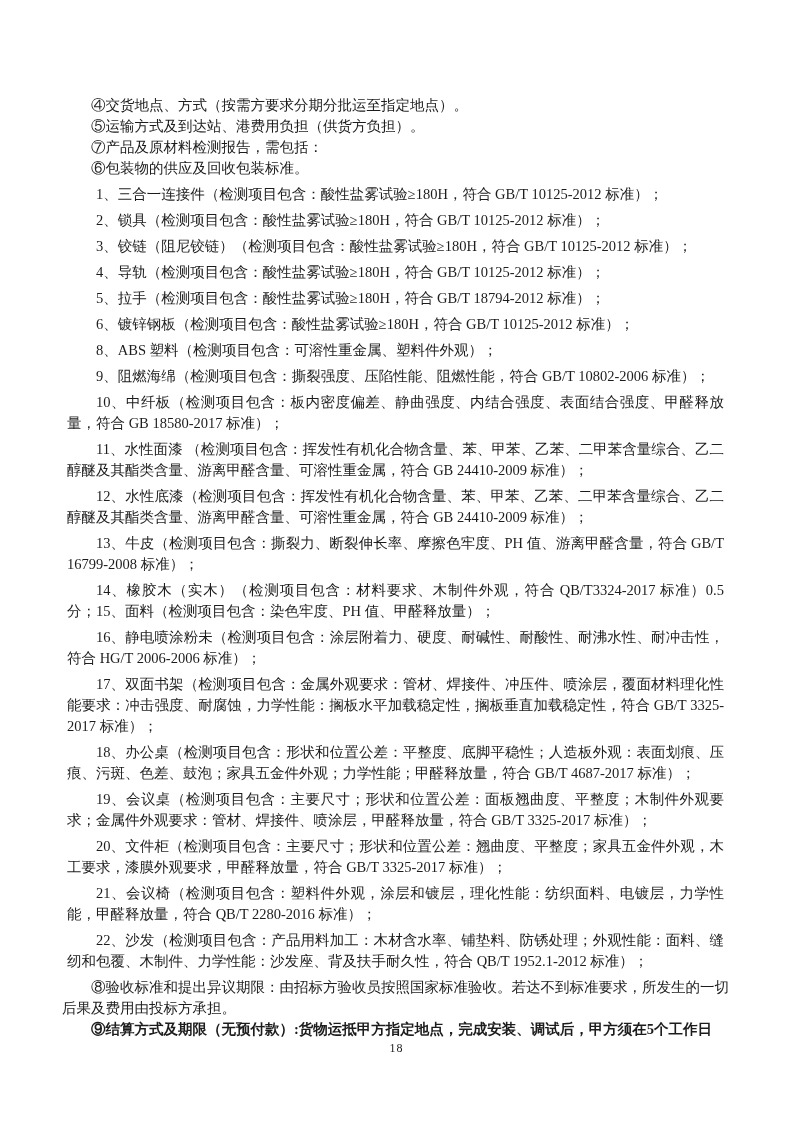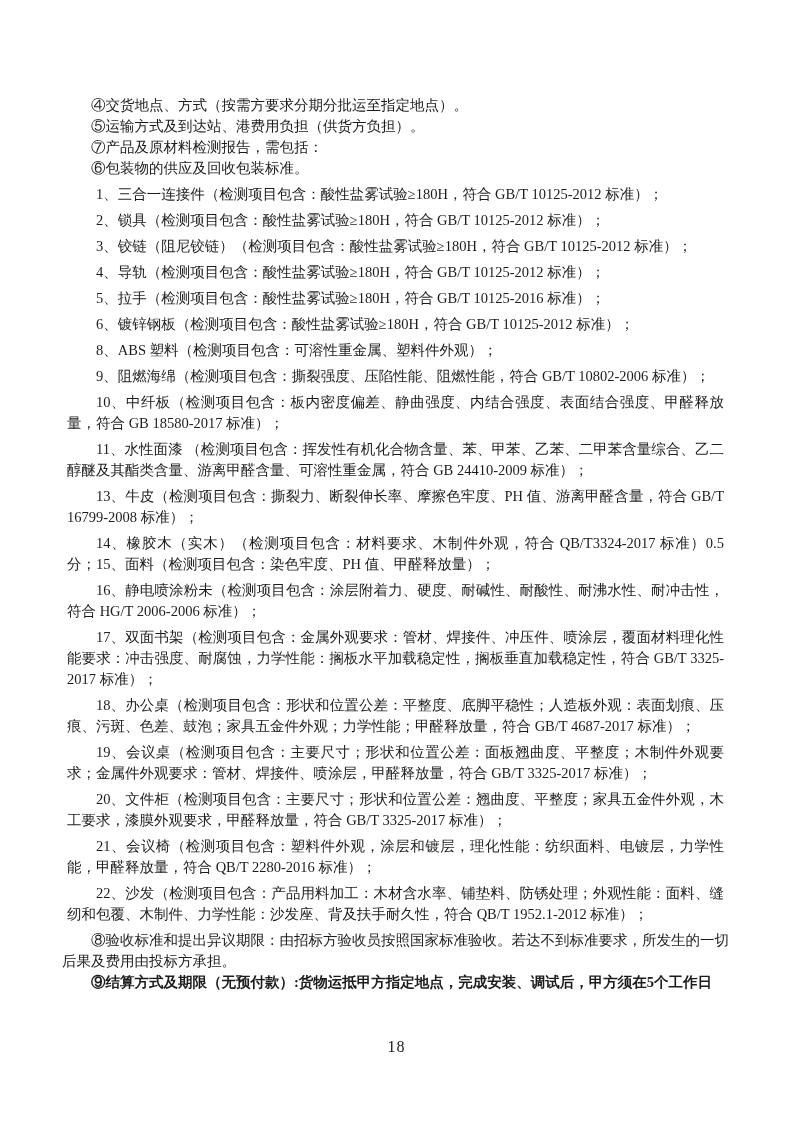--- a/index.html
+++ b/index.html
@@ -25,46 +25,47 @@
   .p-sec { margin-bottom: 10px; }
   .p-items p { margin: 5px; }
   .p-loose { line-height: 32px; }
   .p-acceptance { margin-top: 12px; }
   .p-settlement { margin-top: 3px; font-weight: bold; }
   .pageno {
     position: absolute;
     left: 0; right: 0;
     bottom: 66px;
     text-align: center;
-    font-size: 16px;
+    font-size: 12px;
     color: #1c1c1c;
     letter-spacing: 1px;
   }
 </style>
 </head>
 <body>
 
 <div class="page">
 
   <p class="p-sec">④交货地点、方式（按需方要求分期分批运至指定地点）。</p>
   <p class="p-sec">⑤运输方式及到达站、港费用负担（供货方负担）。</p>
   <p class="p-sec">⑦产品及原材料检测报告，需包括：</p>
   <p class="p-sec">⑥包装物的供应及回收包装标准。</p>
 
   <div class="p-items">
     <p>1、三合一连接件（检测项目包含：酸性盐雾试验≥180H，符合 GB/T 10125-2012 标准）；</p>
     <p>2、锁具（检测项目包含：酸性盐雾试验≥180H，符合 GB/T 10125-2012 标准）；</p>
     <p>3、铰链（阻尼铰链）（检测项目包含：酸性盐雾试验≥180H，符合 GB/T 10125-2012 标准）；</p>
     <p>4、导轨（检测项目包含：酸性盐雾试验≥180H，符合 GB/T 10125-2012 标准）；</p>
-    <p>5、拉手（检测项目包含：酸性盐雾试验≥180H，符合 GB/T 10125-2016 标准）；</p>
+    <p>5、拉手（检测项目包含：酸性盐雾试验≥180H，符合 GB/T 18794-2012 标准）；</p>
     <p>6、镀锌钢板（检测项目包含：酸性盐雾试验≥180H，符合 GB/T 10125-2012 标准）；</p>
     <p>8、ABS 塑料（检测项目包含：可溶性重金属、塑料件外观）；</p>
     <p>9、阻燃海绵（检测项目包含：撕裂强度、压陷性能、阻燃性能，符合 GB/T 10802-2006 标准）；</p>
     <p>10、中纤板（检测项目包含：板内密度偏差、静曲强度、内结合强度、表面结合强度、甲醛释放量，符合 GB 18580-2017 标准）；</p>
     <p>11、水性面漆 （检测项目包含：挥发性有机化合物含量、苯、甲苯、乙苯、二甲苯含量综合、乙二醇醚及其酯类含量、游离甲醛含量、可溶性重金属，符合 GB 24410-2009 标准）；</p>
+    <p>12、水性底漆（检测项目包含：挥发性有机化合物含量、苯、甲苯、乙苯、二甲苯含量综合、乙二醇醚及其酯类含量、游离甲醛含量、可溶性重金属，符合 GB 24410-2009 标准）；</p>
     <p>13、牛皮（检测项目包含：撕裂力、断裂伸长率、摩擦色牢度、PH 值、游离甲醛含量，符合 GB/T 16799-2008 标准）；</p>
     <p>14、橡胶木（实木）（检测项目包含：材料要求、木制件外观，符合 QB/T3324-2017 标准）0.5 分；15、面料（检测项目包含：染色牢度、PH 值、甲醛释放量）；</p>
     <p>16、静电喷涂粉未（检测项目包含：涂层附着力、硬度、耐碱性、耐酸性、耐沸水性、耐冲击性，符合 HG/T 2006-2006 标准）；</p>
     <p>17、双面书架（检测项目包含：金属外观要求：管材、焊接件、冲压件、喷涂层，覆面材料理化性能要求：冲击强度、耐腐蚀，力学性能：搁板水平加载稳定性，搁板垂直加载稳定性，符合 GB/T 3325-2017 标准）；</p>
     <p>18、办公桌（检测项目包含：形状和位置公差：平整度、底脚平稳性；人造板外观：表面划痕、压痕、污斑、色差、鼓泡；家具五金件外观；力学性能；甲醛释放量，符合 GB/T 4687-2017 标准）；</p>
     <p>19、会议桌（检测项目包含：主要尺寸；形状和位置公差：面板翘曲度、平整度；木制件外观要求；金属件外观要求：管材、焊接件、喷涂层，甲醛释放量，符合 GB/T 3325-2017 标准）；</p>
     <p>20、文件柜（检测项目包含：主要尺寸；形状和位置公差：翘曲度、平整度；家具五金件外观，木工要求，漆膜外观要求，甲醛释放量，符合 GB/T 3325-2017 标准）；</p>
     <p>21、会议椅（检测项目包含：塑料件外观，涂层和镀层，理化性能：纺织面料、电镀层，力学性能，甲醛释放量，符合 QB/T 2280-2016 标准）；</p>
     <p>22、沙发（检测项目包含：产品用料加工：木材含水率、铺垫料、防锈处理；外观性能：面料、缝纫和包覆、木制件、力学性能：沙发座、背及扶手耐久性，符合 QB/T 1952.1-2012 标准）；</p>
   </div>

